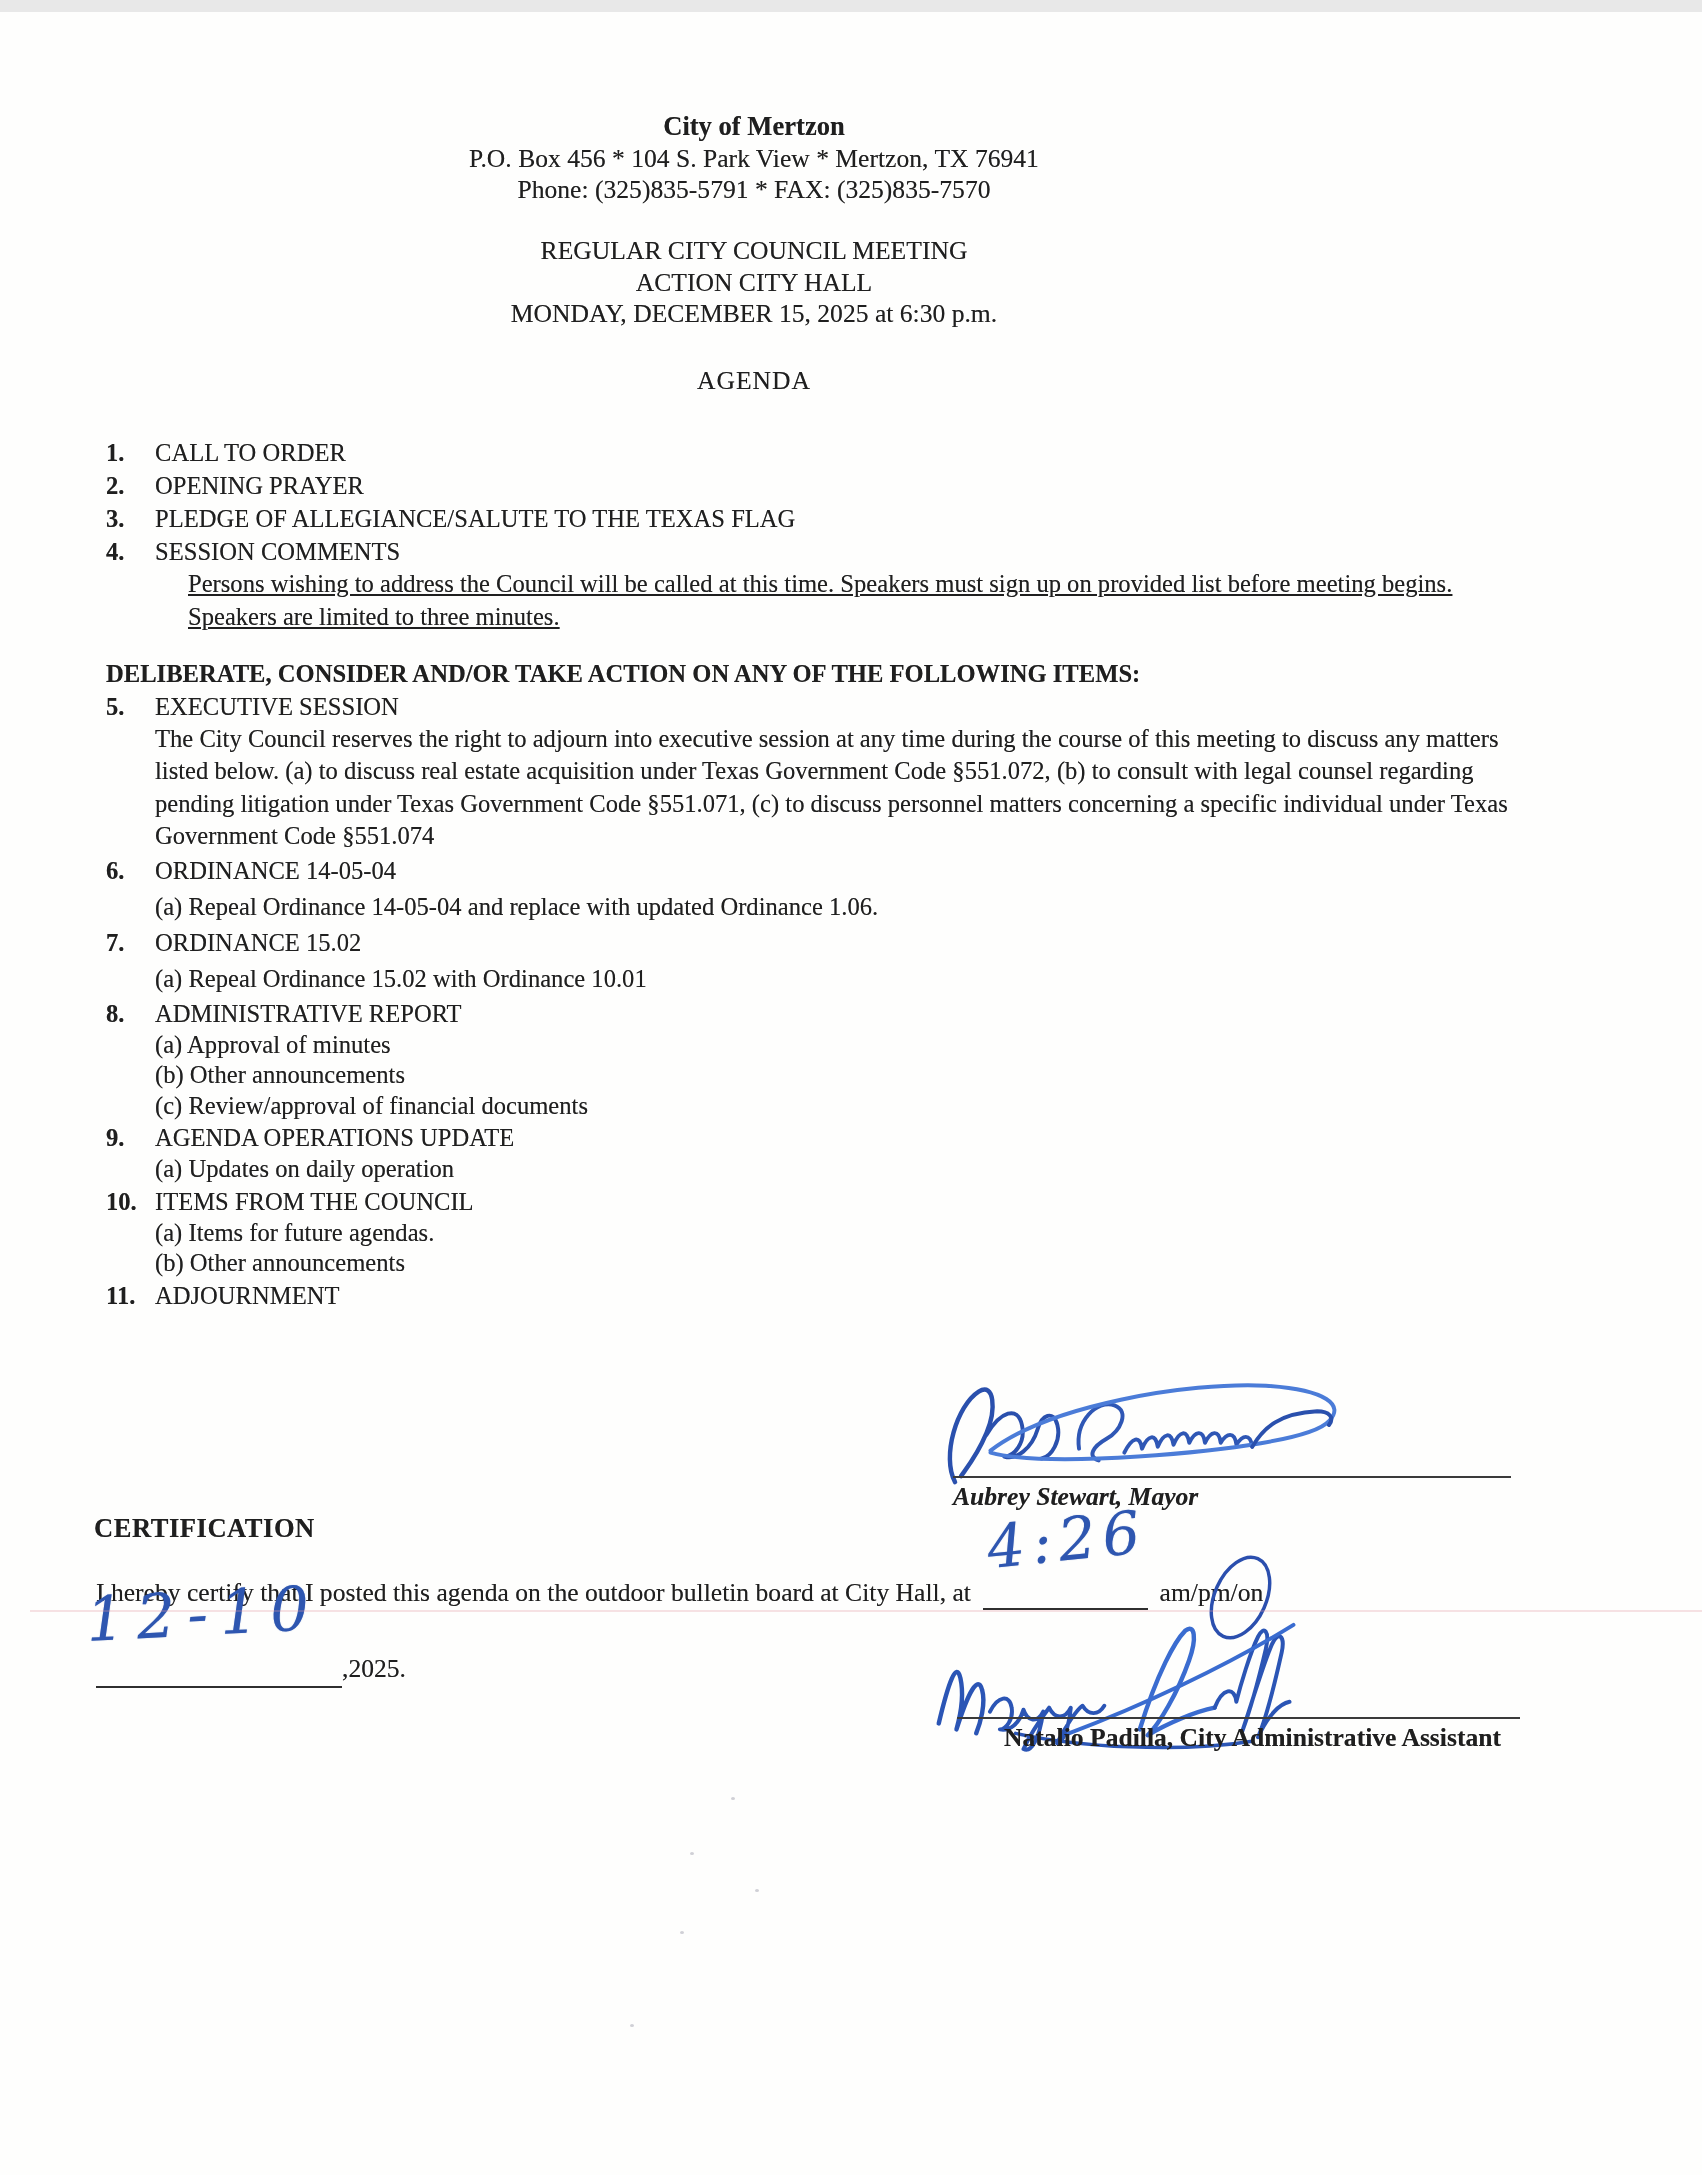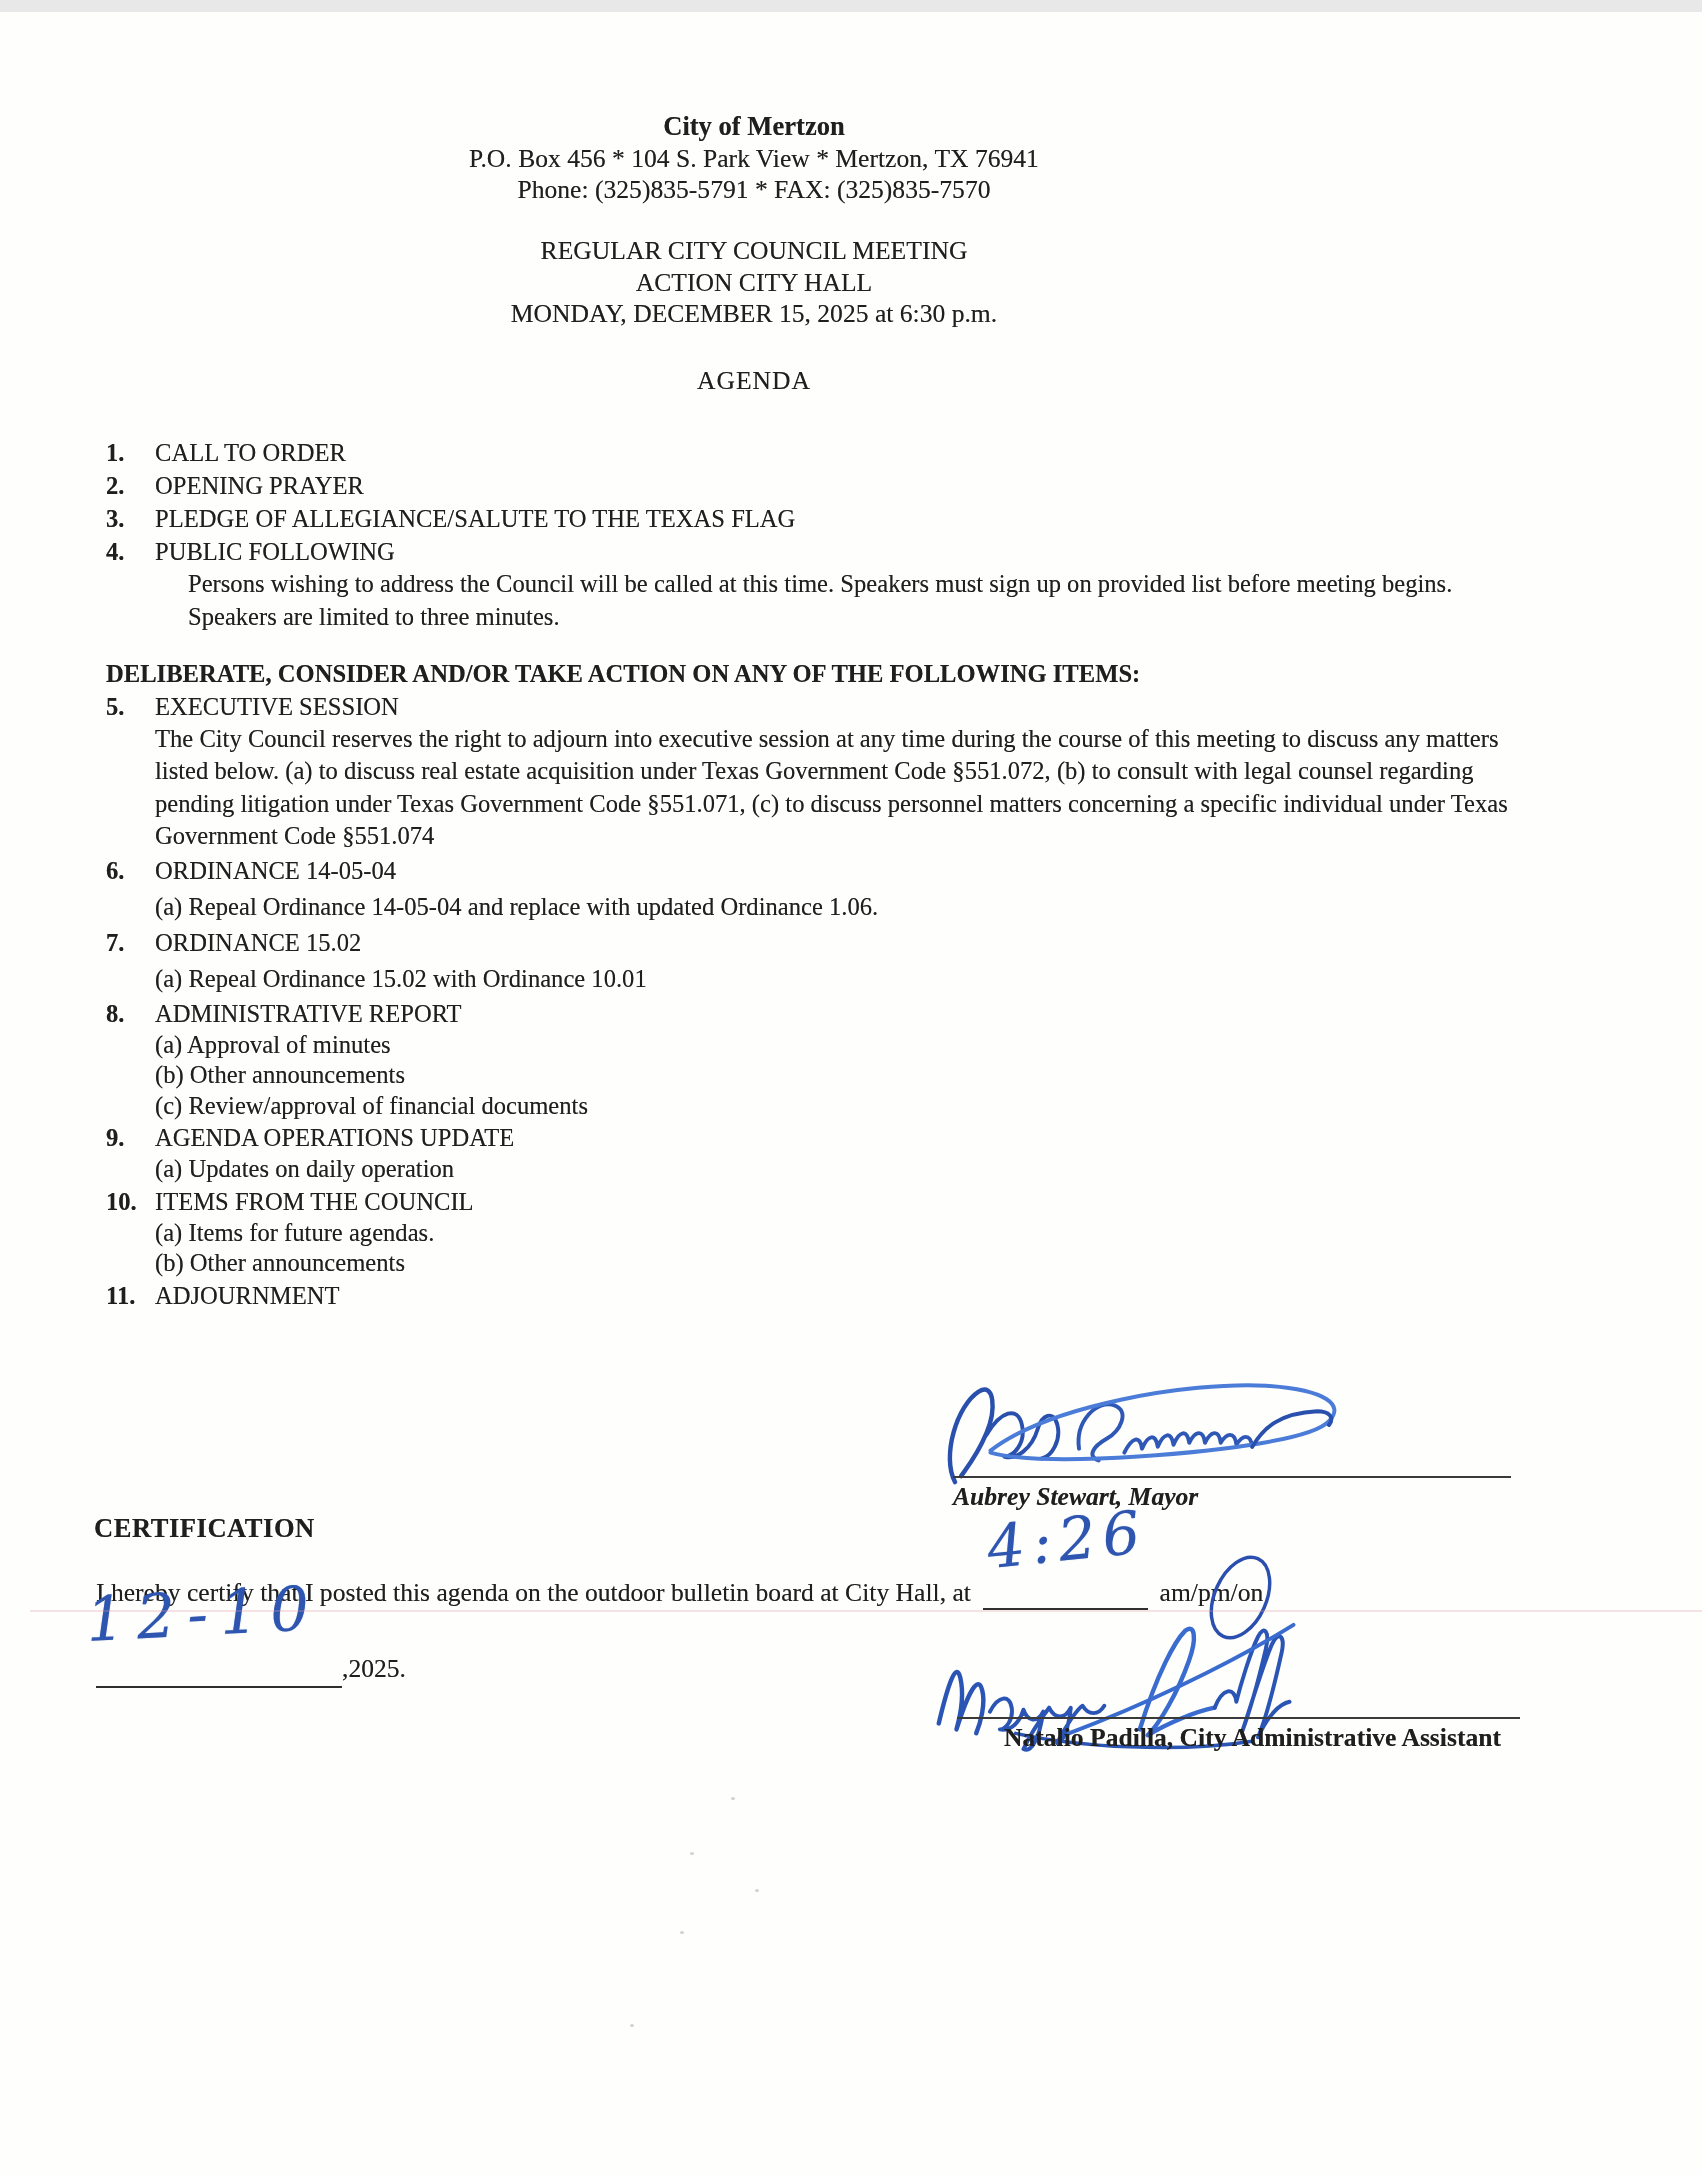--- a/index.html
+++ b/index.html
@@ -23,21 +23,21 @@
   .agenda-title{margin-top:35px;letter-spacing:1px;}
   
   .agenda-list{
     position:absolute;top:424px;left:106px;width:1430px;
     font-size:24.6px;line-height:33px;
   }
   .row{display:flex;}
   .row-num{flex:none;width:49px;font-weight:bold;}
   .row-content{flex:1;min-width:0;}
   .item-body{line-height:32.5px;}
-  .indent-more{margin-left:33px;}
+  .indent-more{margin-left:33px;text-decoration:underline;}
   .sub{line-height:30.5px;}
   .spaced,.spaced .sub{line-height:36px;}
   .action-heading{font-weight:bold;margin-top:23.6px;line-height:33px;}
   
   .sig-ink{position:absolute;pointer-events:none;}
   .sigline{position:absolute;border-top:2.5px solid #3a3a3a;height:0;}
   .sig-name{position:absolute;font-weight:bold;font-size:25.6px;line-height:29.6px;}
   .cert-heading{
     position:absolute;top:1501px;left:94px;width:1320px;
     font-weight:bold;font-size:26.6px;letter-spacing:0.5px;
@@ -100,21 +100,21 @@
     </div>
 
     <div class="row">
       <div class="row-num">3.</div>
       <div class="row-content">PLEDGE OF ALLEGIANCE/SALUTE TO THE TEXAS FLAG</div>
     </div>
 
     <div class="row">
       <div class="row-num">4.</div>
       <div class="row-content">
-        <div>PUBLIC FOLLOWING</div>
+        <div>SESSION COMMENTS</div>
         <div class="item-body indent-more">Persons wishing to address the Council will be called at this time. Speakers must sign up on provided list before meeting begins. Speakers are limited to three minutes.</div>
       </div>
     </div>
 
     <div class="action-heading">DELIBERATE, CONSIDER AND/OR TAKE ACTION ON ANY OF THE FOLLOWING ITEMS:</div>
 
     <div class="row">
       <div class="row-num">5.</div>
       <div class="row-content">
         <div>EXECUTIVE SESSION</div>

